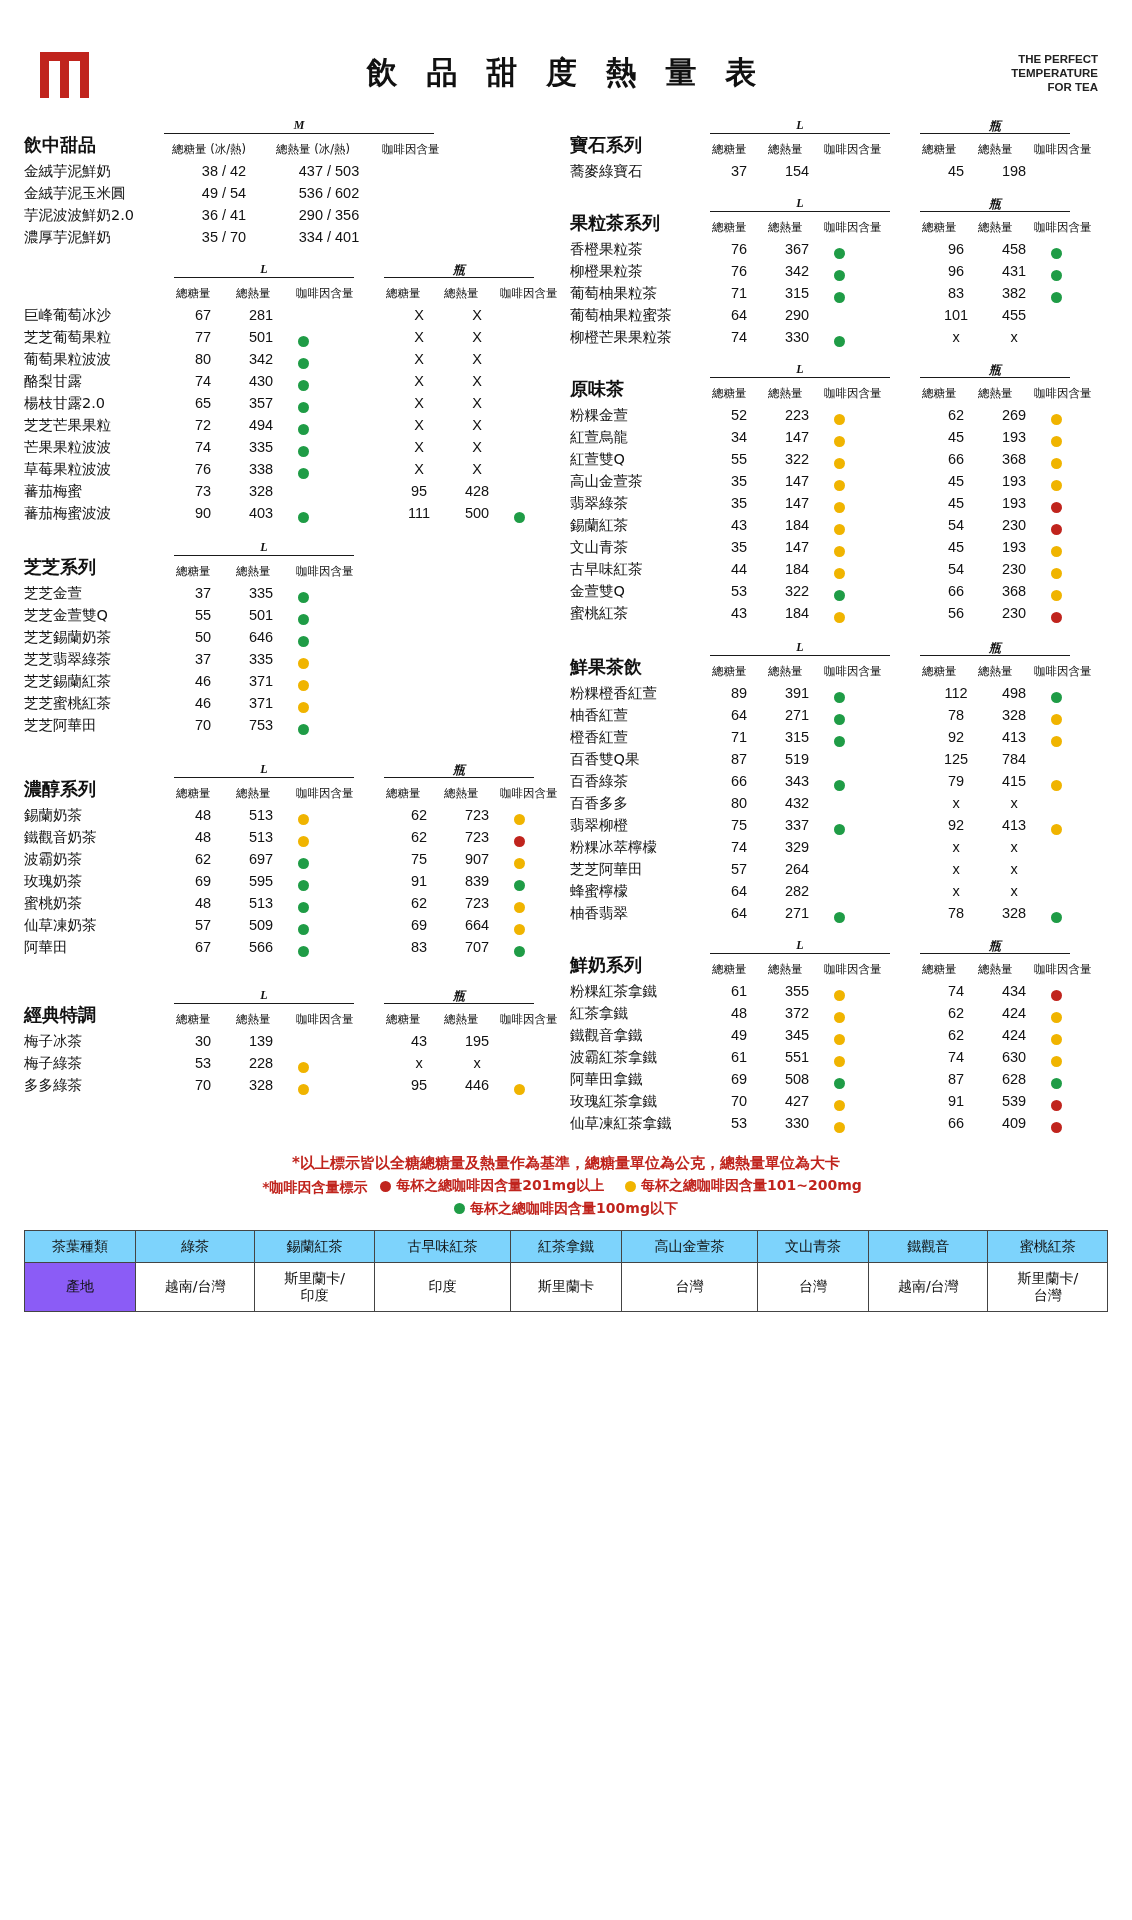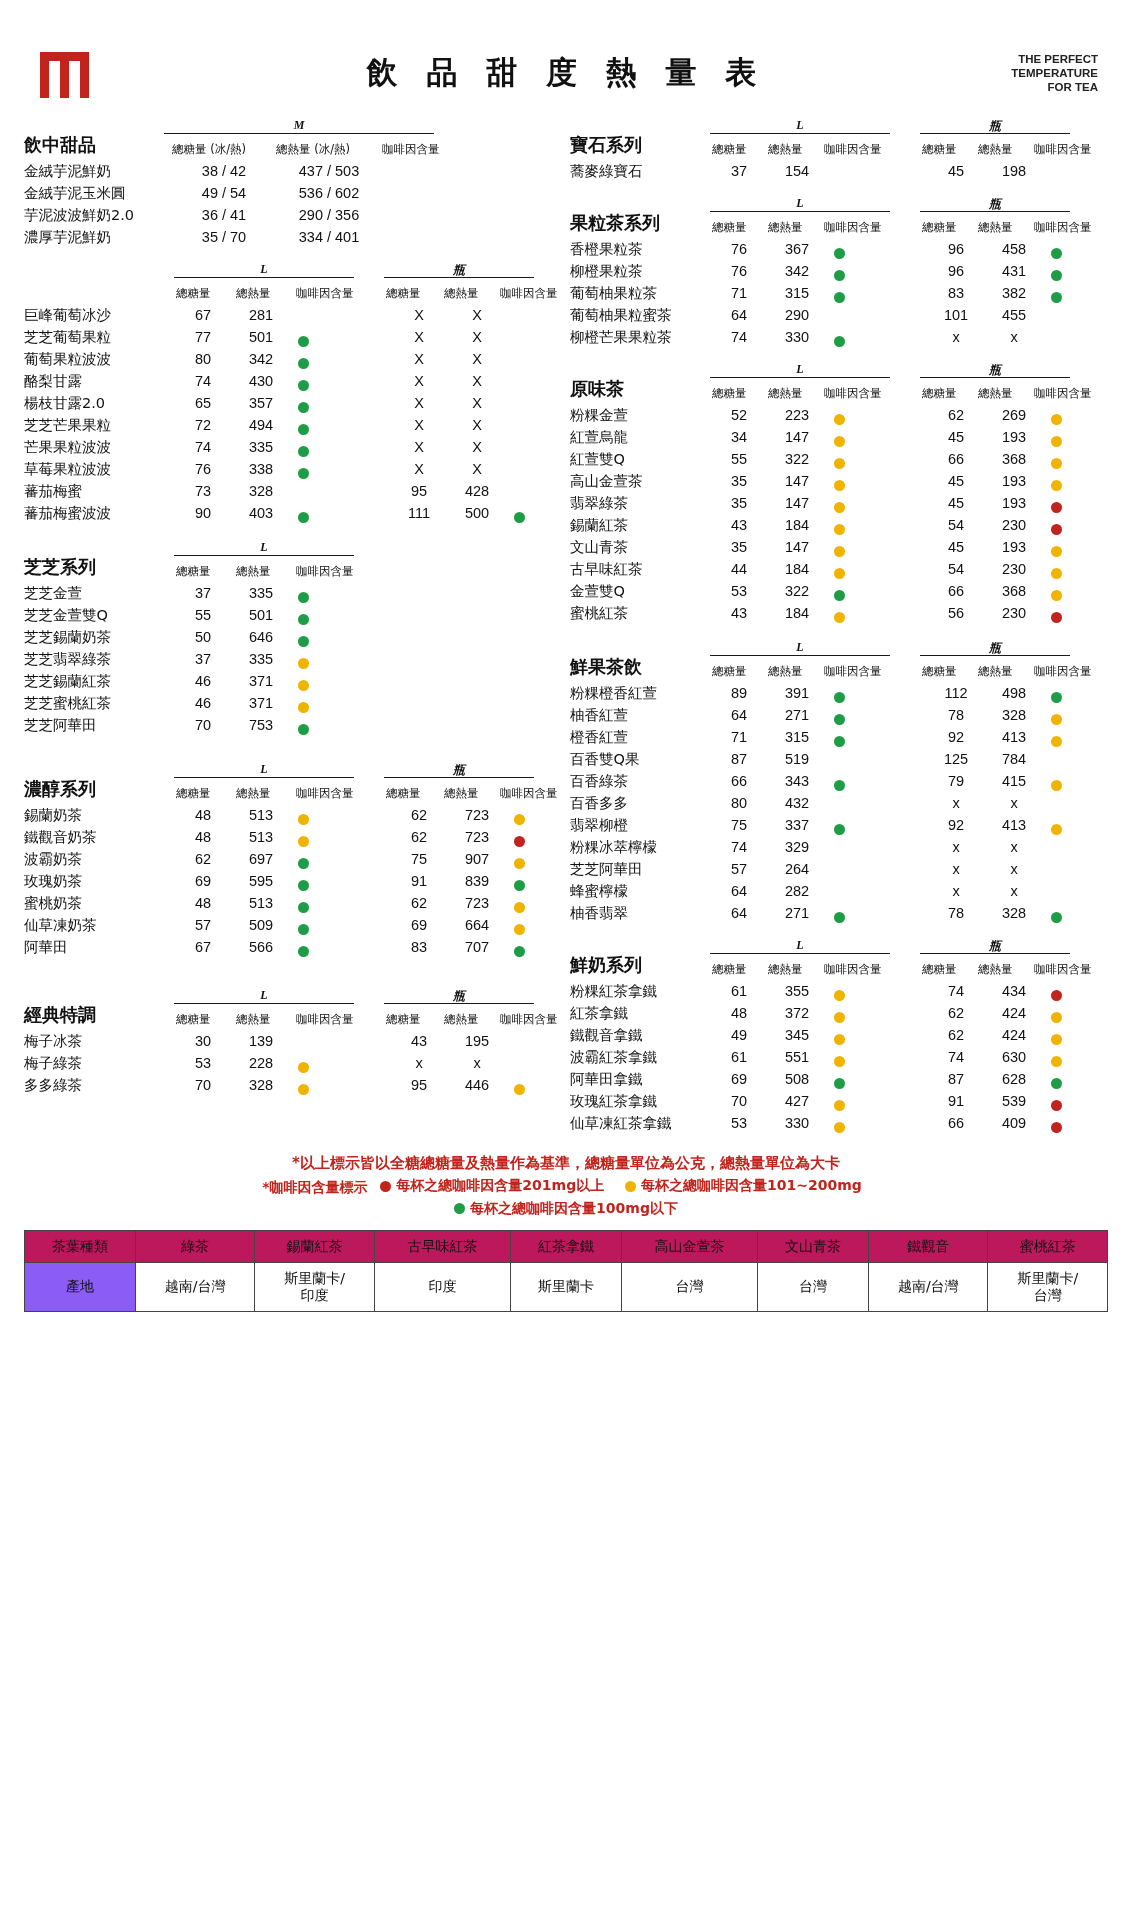--- a/index.html
+++ b/index.html
@@ -80,21 +80,21 @@
   .notes .n3 { font-size: 14px; font-weight: bold; color: #c0241d; margin-top: 3px; }
   .notes .inl { display: inline-flex; align-items: center; gap: 5px; margin: 0 8px; }
 
   
   .origin { margin: 12px 24px 0 24px; }
   table.origin-tbl { border-collapse: collapse; width: 100%; }
   table.origin-tbl td {
     border: 1px solid #444; text-align: center; font-size: 14px;
     padding: 7px 2px; line-height: 17px;
   }
-  table.origin-tbl tr.hdr td { background: #be185d; font-weight: normal; }
+  table.origin-tbl tr.hdr td { background: #7dd3fc; font-weight: normal; }
   table.origin-tbl td.first { background: #8b5cf6; }
 </style>
 </head>
 <body>
 
 <div class="page">
 
   <div class="header">
     <div class="logo">
       <svg width="54" height="54" viewBox="0 0 54 54">

